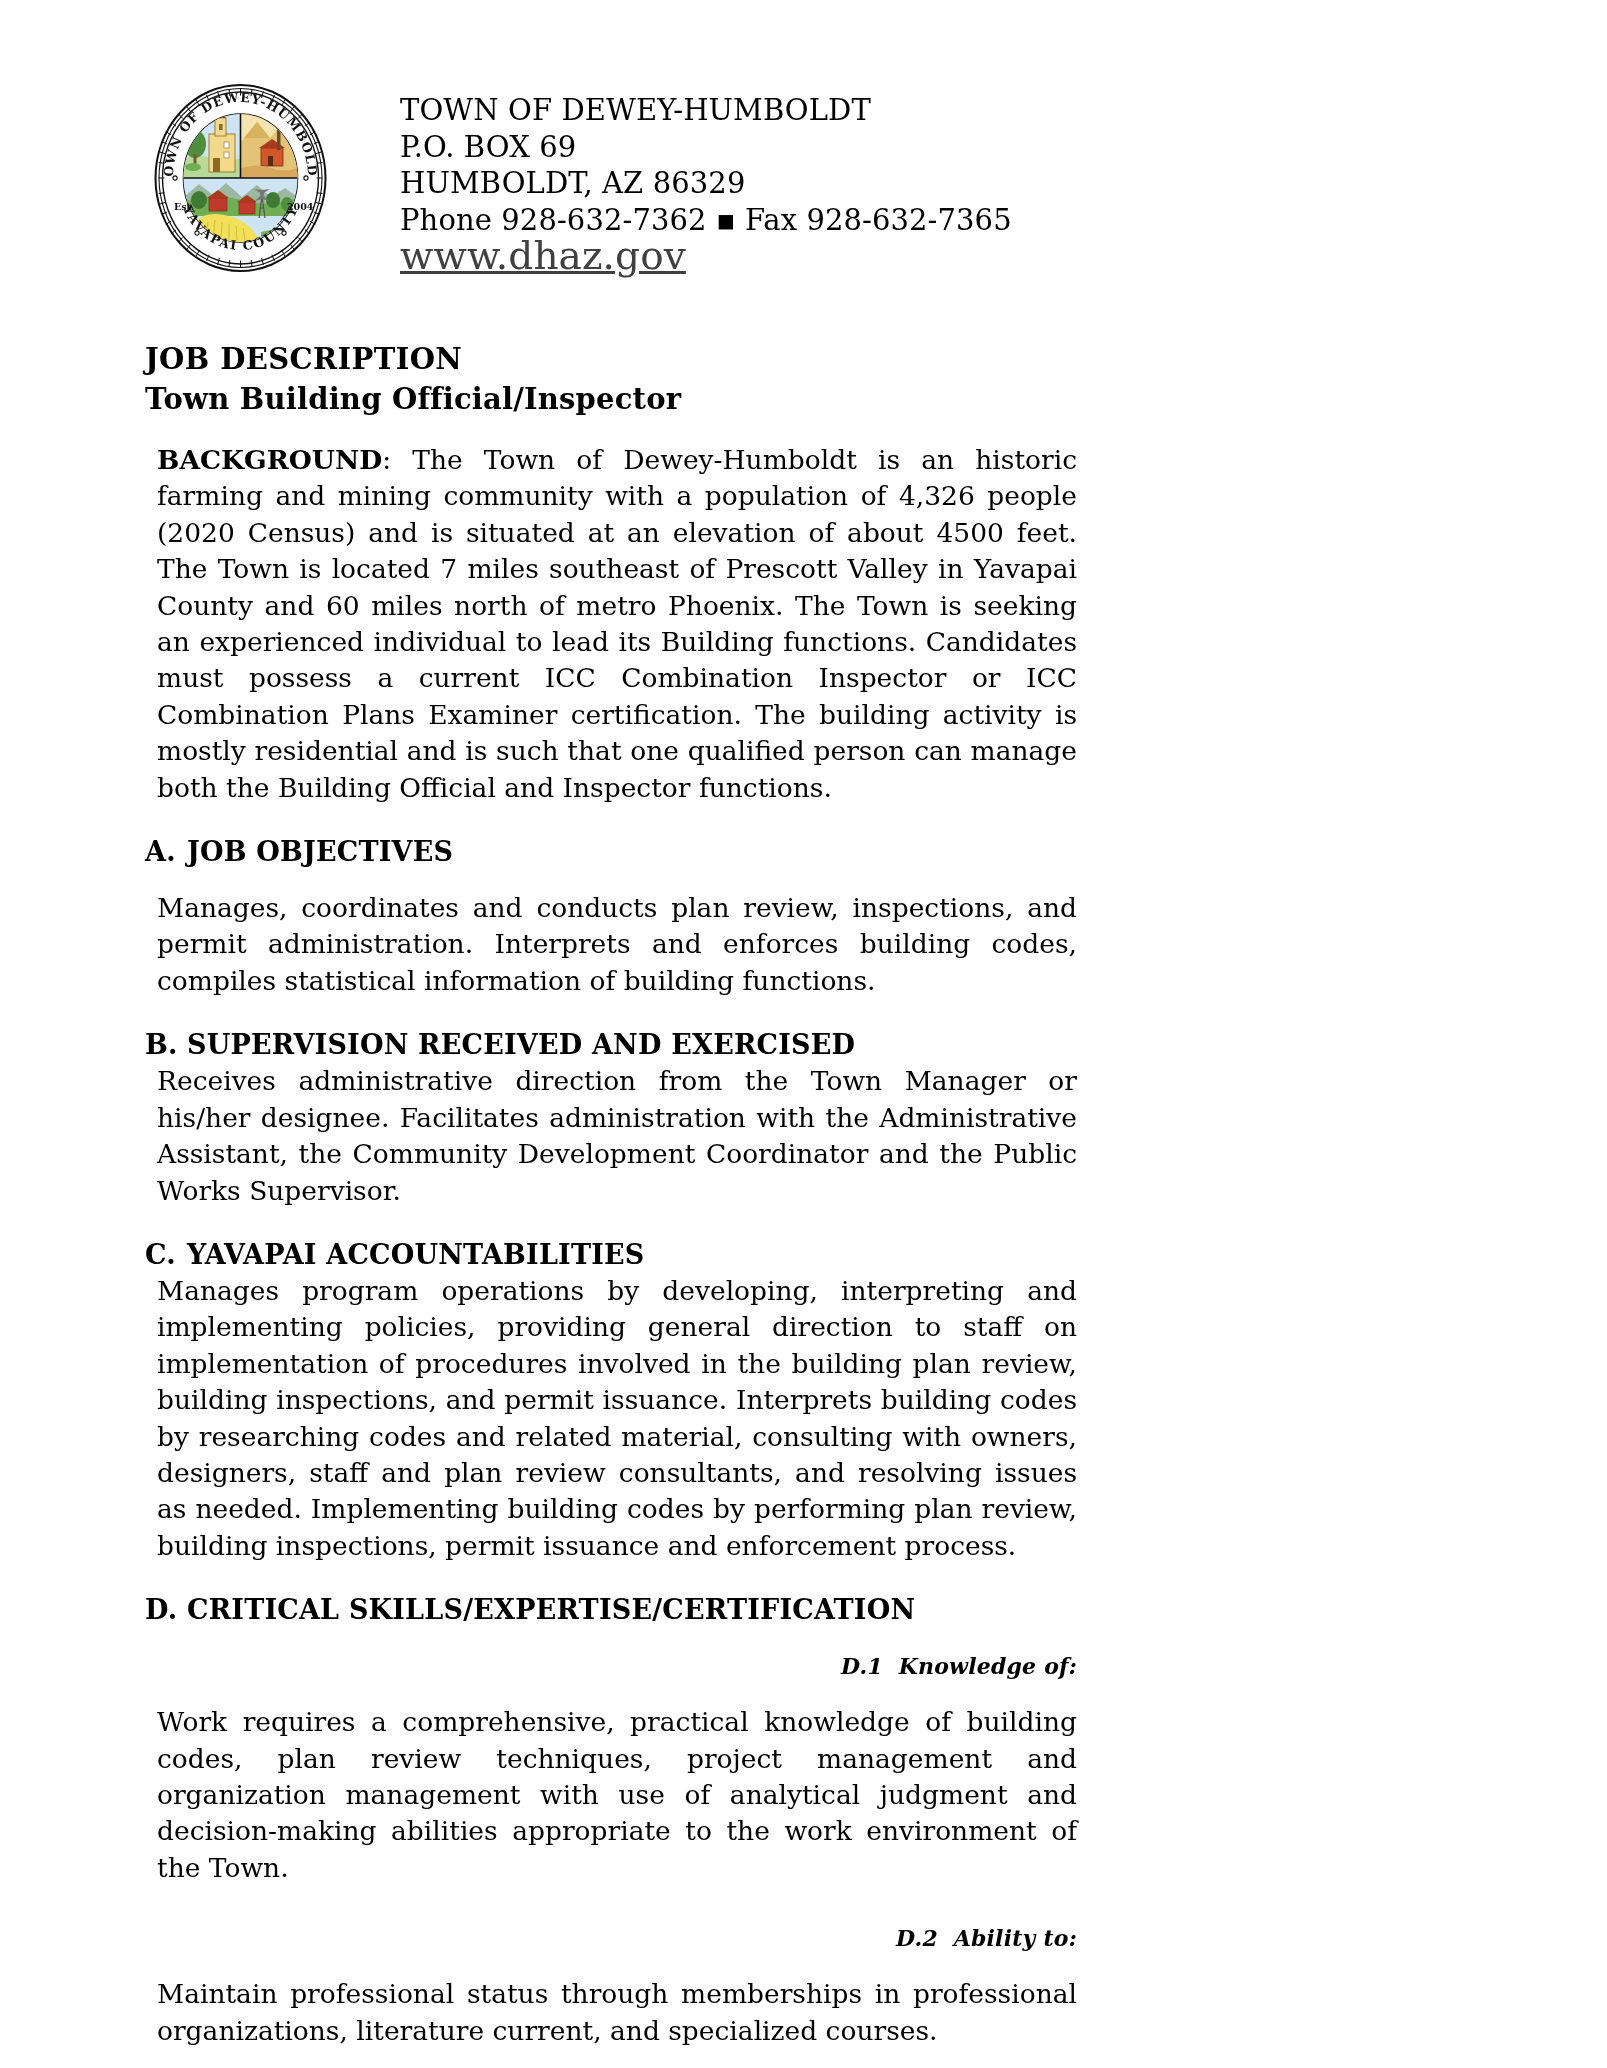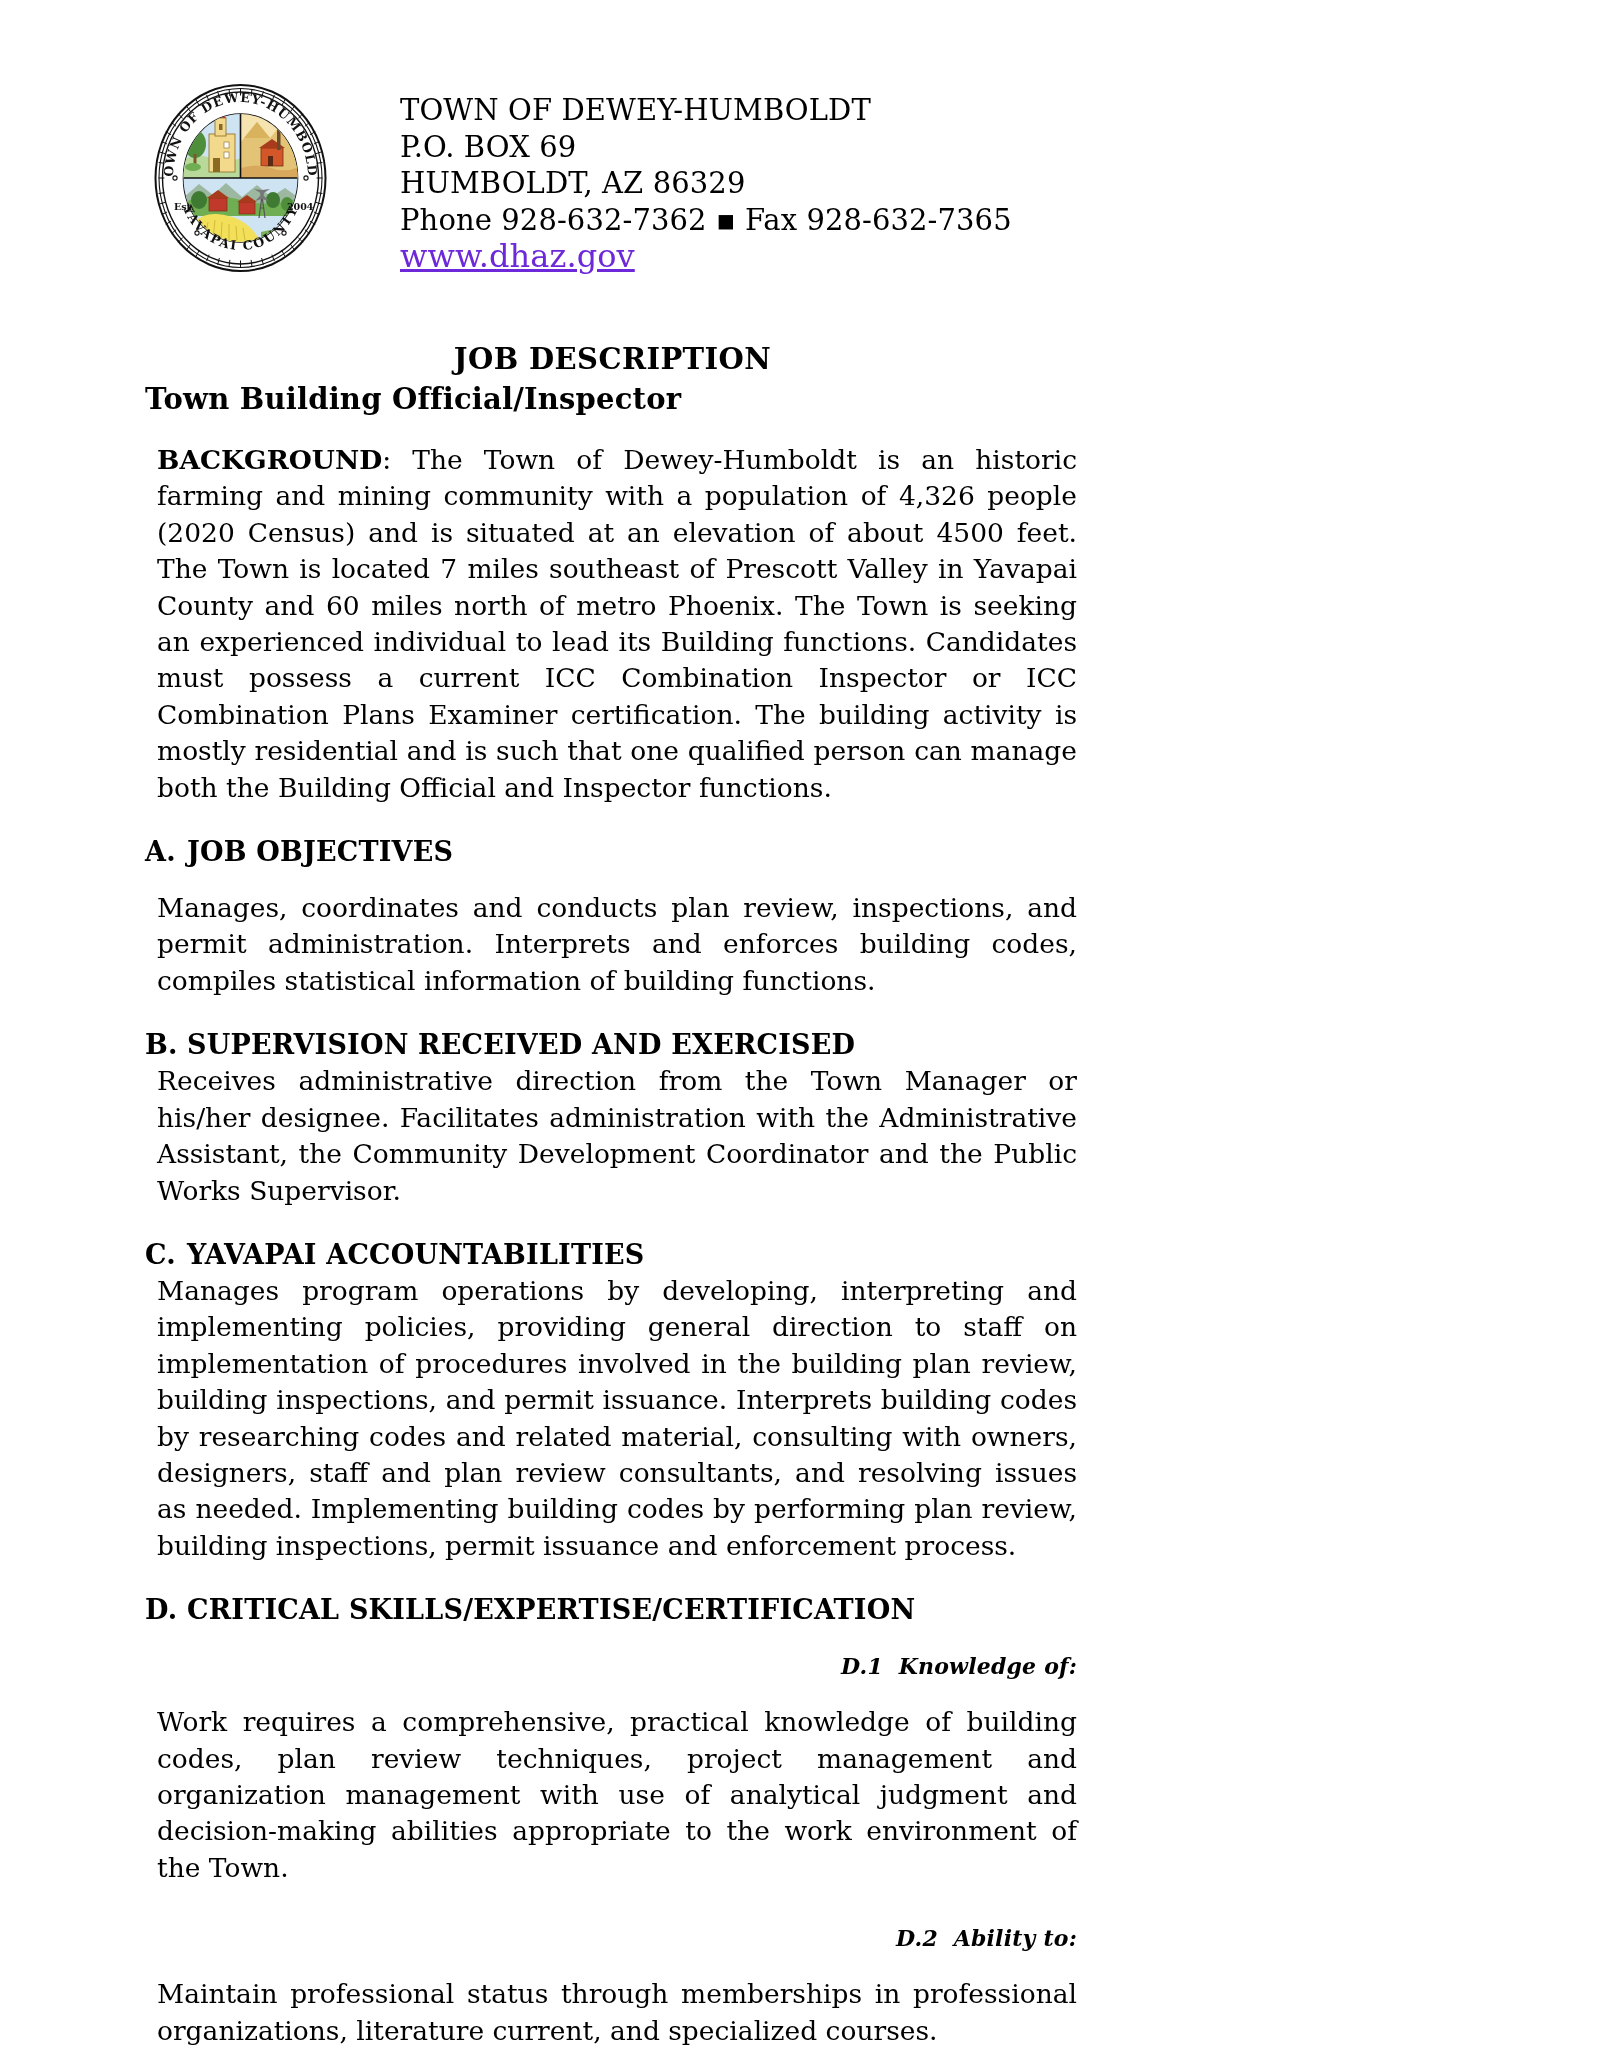--- a/index.html
+++ b/index.html
@@ -50,32 +50,32 @@
     padding-left: 65px;
     padding-top: 14px;
     font-family: "DejaVu Serif", "Liberation Serif", serif;
     font-size: 29px;
     line-height: 36.5px;
     letter-spacing: 0.1px;
     white-space: nowrap;
   }
   .address-block .line { display: block; }
   .weblink {
-    color: #6d28d9;
+    color: #404040;
     text-decoration: underline;
-    font-size: 32px;
+    font-size: 39px;
   }
 
   
   .doc-title {
     position: absolute;
     left: 145px;
     top: 340px;
     width: 935px;
-    text-align: center;
+    text-align: left;
     font-family: "DejaVu Serif", "Liberation Serif", serif;
     font-weight: bold;
     font-size: 29px;
     line-height: 38px;
     letter-spacing: 0.4px;
   }
   .doc-subtitle {
     position: absolute;
     left: 145px;
     top: 380px;

